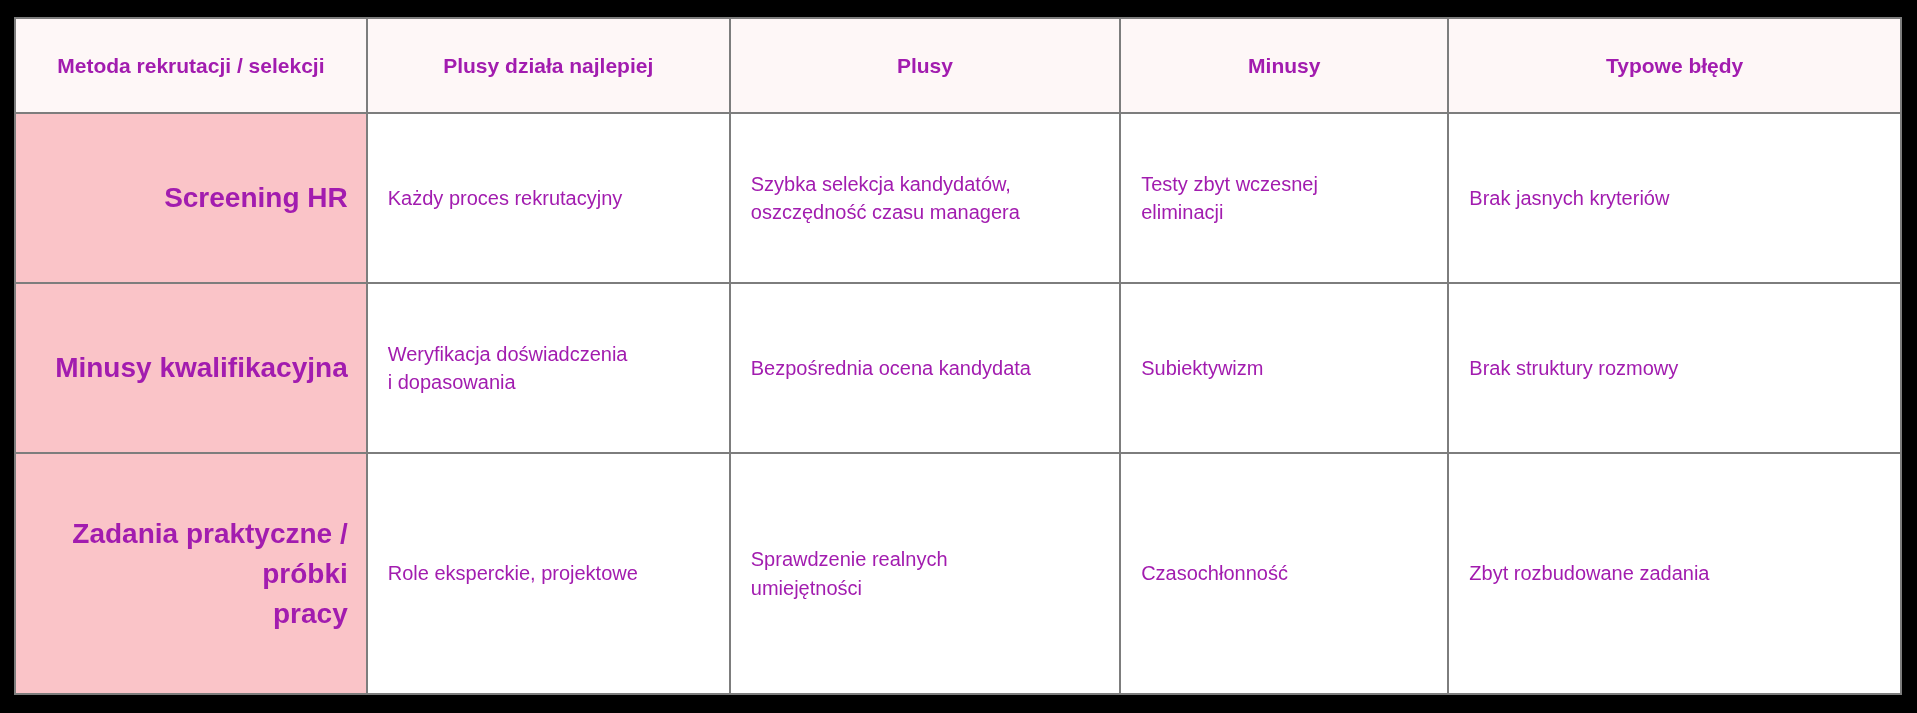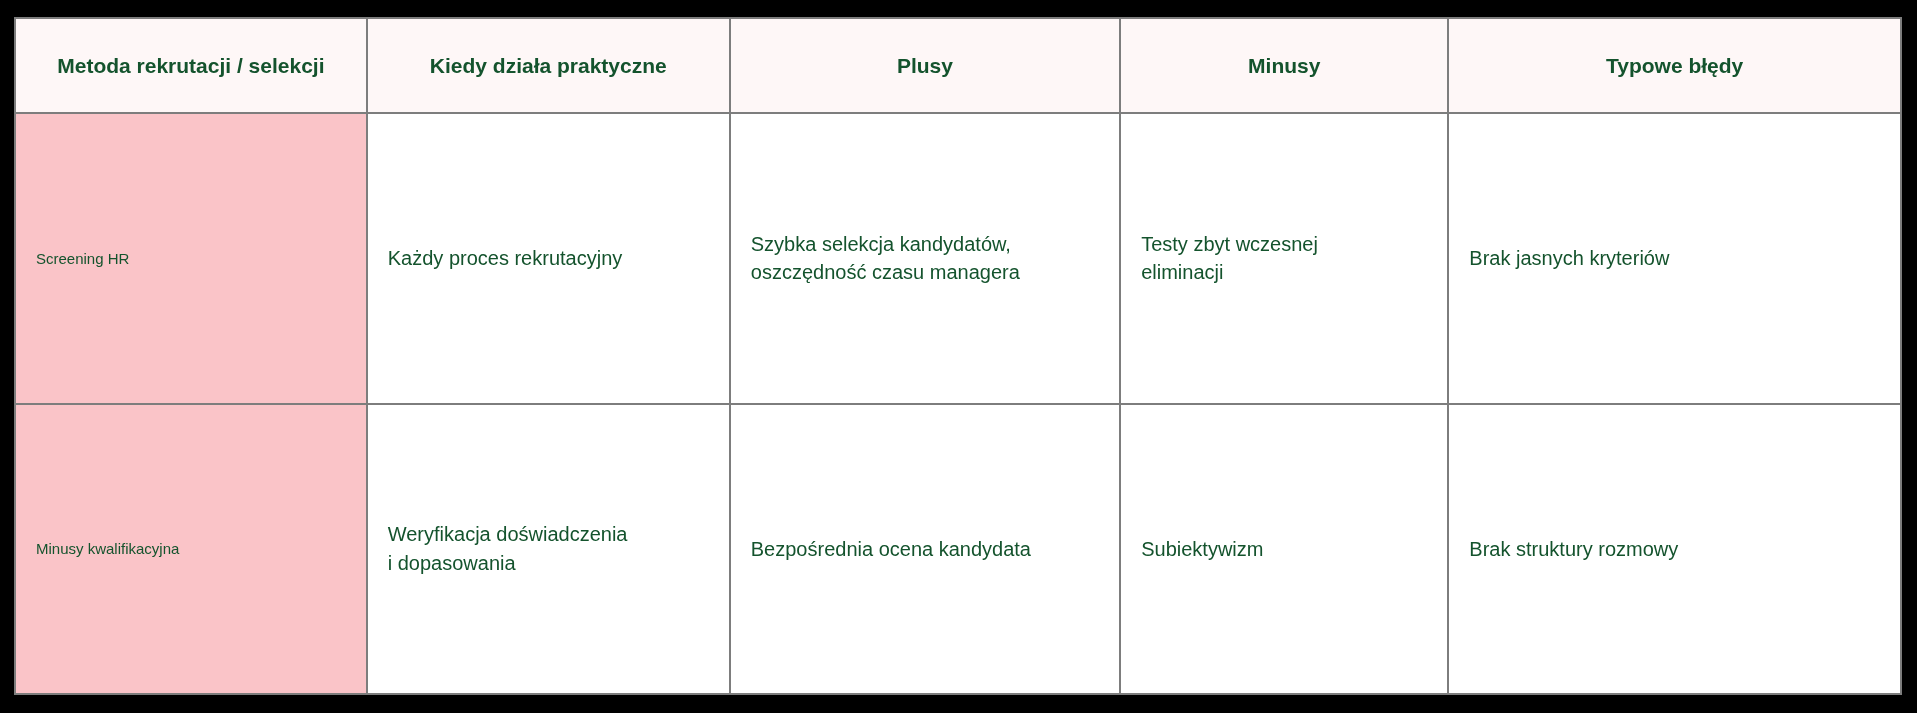--- a/index.html
+++ b/index.html
@@ -19,21 +19,21 @@
     border-collapse: collapse;
     table-layout: fixed;
     width: 1888px;
     height: 678px;
     background: #ffffff;
   }
   table.comparison td, table.comparison th {
     border: 2px solid #7d7d7d;
     vertical-align: middle;
     box-sizing: border-box;
-    color: #14532d;
+    color: #a21caf;
     white-space: pre-line;
   }
   thead th {
     background: #fef7f7;
     font-weight: bold;
     font-size: 21px;
     text-align: center;
     height: 95px;
     padding: 8px 14px;
   }
@@ -41,22 +41,23 @@
     background: #ffffff;
     font-size: 20px;
     font-weight: normal;
     text-align: left;
     padding: 8px 18px 8px 20px;
     line-height: 1.42;
     height: 97px;
   }
   tbody td.method-cell {
     background: #fac4c8;
-    font-weight: normal;
-    font-size: 15px;
+    font-weight: bold;
+    font-size: 28px;
+    text-align: right;
   }
   col.c1 { width: 18.65%; }
   col.c2 { width: 19.25%; }
   col.c3 { width: 20.70%; }
   col.c4 { width: 17.40%; }
   col.c5 { width: 24.00%; }
 </style>
 </head>
 <body>
 
@@ -65,21 +66,21 @@
     <colgroup>
       <col class="c1">
         <col class="c2">
         <col class="c3">
         <col class="c4">
         <col class="c5">
     </colgroup>
     <thead>
       <tr>
         <th>Metoda rekrutacji / selekcji</th>
-        <th>Kiedy działa praktyczne</th>
+        <th>Plusy działa najlepiej</th>
         <th>Plusy</th>
         <th>Minusy</th>
         <th>Typowe błędy</th>
       </tr>
     </thead>
     <tbody>
       <tr>
         <td class="method-cell">Screening HR</td>
         <td>Każdy proces rekrutacyjny</td>
         <td>Szybka selekcja kandydatów,
@@ -89,15 +90,24 @@
         <td>Brak jasnych kryteriów</td>
       </tr>
       <tr>
         <td class="method-cell">Minusy kwalifikacyjna</td>
         <td>Weryfikacja doświadczenia
 i dopasowania</td>
         <td>Bezpośrednia ocena kandydata</td>
         <td>Subiektywizm</td>
         <td>Brak struktury rozmowy</td>
       </tr>
+      <tr>
+        <td class="method-cell">Zadania praktyczne / próbki
+pracy</td>
+        <td>Role eksperckie, projektowe</td>
+        <td>Sprawdzenie realnych
+umiejętności</td>
+        <td>Czasochłonność</td>
+        <td>Zbyt rozbudowane zadania</td>
+      </tr>
     </tbody>
   </table>
 </div>
 
 </body></html>

